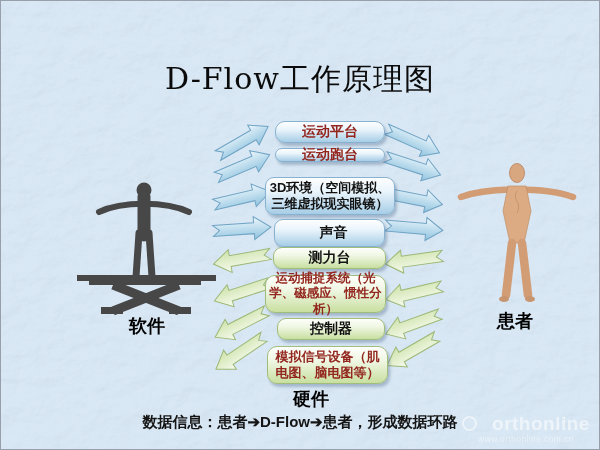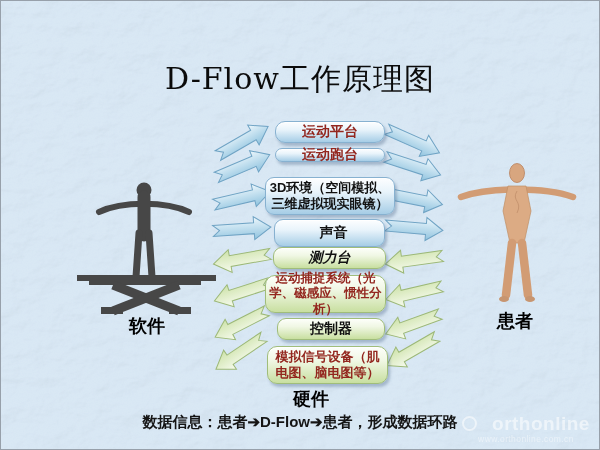--- a/index.html
+++ b/index.html
@@ -110,21 +110,21 @@
     <path d="M69,82 L75,134" fill="none" stroke="#d29c74" stroke-width="8.5" stroke-linecap="round"></path>
     <ellipse cx="51" cy="138" rx="5" ry="3" fill="#c79570"></ellipse>
     <ellipse cx="77" cy="138" rx="5" ry="3" fill="#c79570"></ellipse>
   </svg>
   <div class="side-label" style="left:462px;top:308px;width:104px;">患者</div>
 
   <div class="fbox blue t-red s14" style="left:274px;top:120px;width:110px;height:22px;">运动平台</div>
   <div class="fbox blue t-red s14" style="left:274px;top:147px;width:110px;height:14px;">运动跑台</div>
   <div class="fbox blue t-black s13" style="left:264px;top:176px;width:130px;height:38px;">3D环境（空间模拟、三维虚拟现实眼镜）</div>
   <div class="fbox blue t-black s14" style="left:273px;top:218px;width:111px;height:28px;padding-left:10px;">声音</div>
-  <div class="fbox green t-black s14" style="left:272px;top:246px;width:113px;height:22px;font-style:italic;">测力台</div>
+  <div class="fbox green t-black s14" style="left:272px;top:246px;width:113px;height:22px;">测力台</div>
   <div class="fbox green t-red s125" style="left:264px;top:274px;width:121px;height:38px;">运动捕捉系统（光学、磁感应、惯性分析）</div>
   <div class="fbox green t-black s14" style="left:276px;top:317px;width:108px;height:22px;">控制器</div>
   <div class="fbox green t-red s13" style="left:266px;top:345px;width:121px;height:38px;">模拟信号设备（肌电图、脑电图等）</div>
 
   <div class="hw-label">硬件</div>
   <div class="footer">数据信息：患者➔D-Flow➔患者，形成数据环路</div>
 
   <div class="watermark">
     <div class="wm-row">
       <span class="wm-globe"></span>

